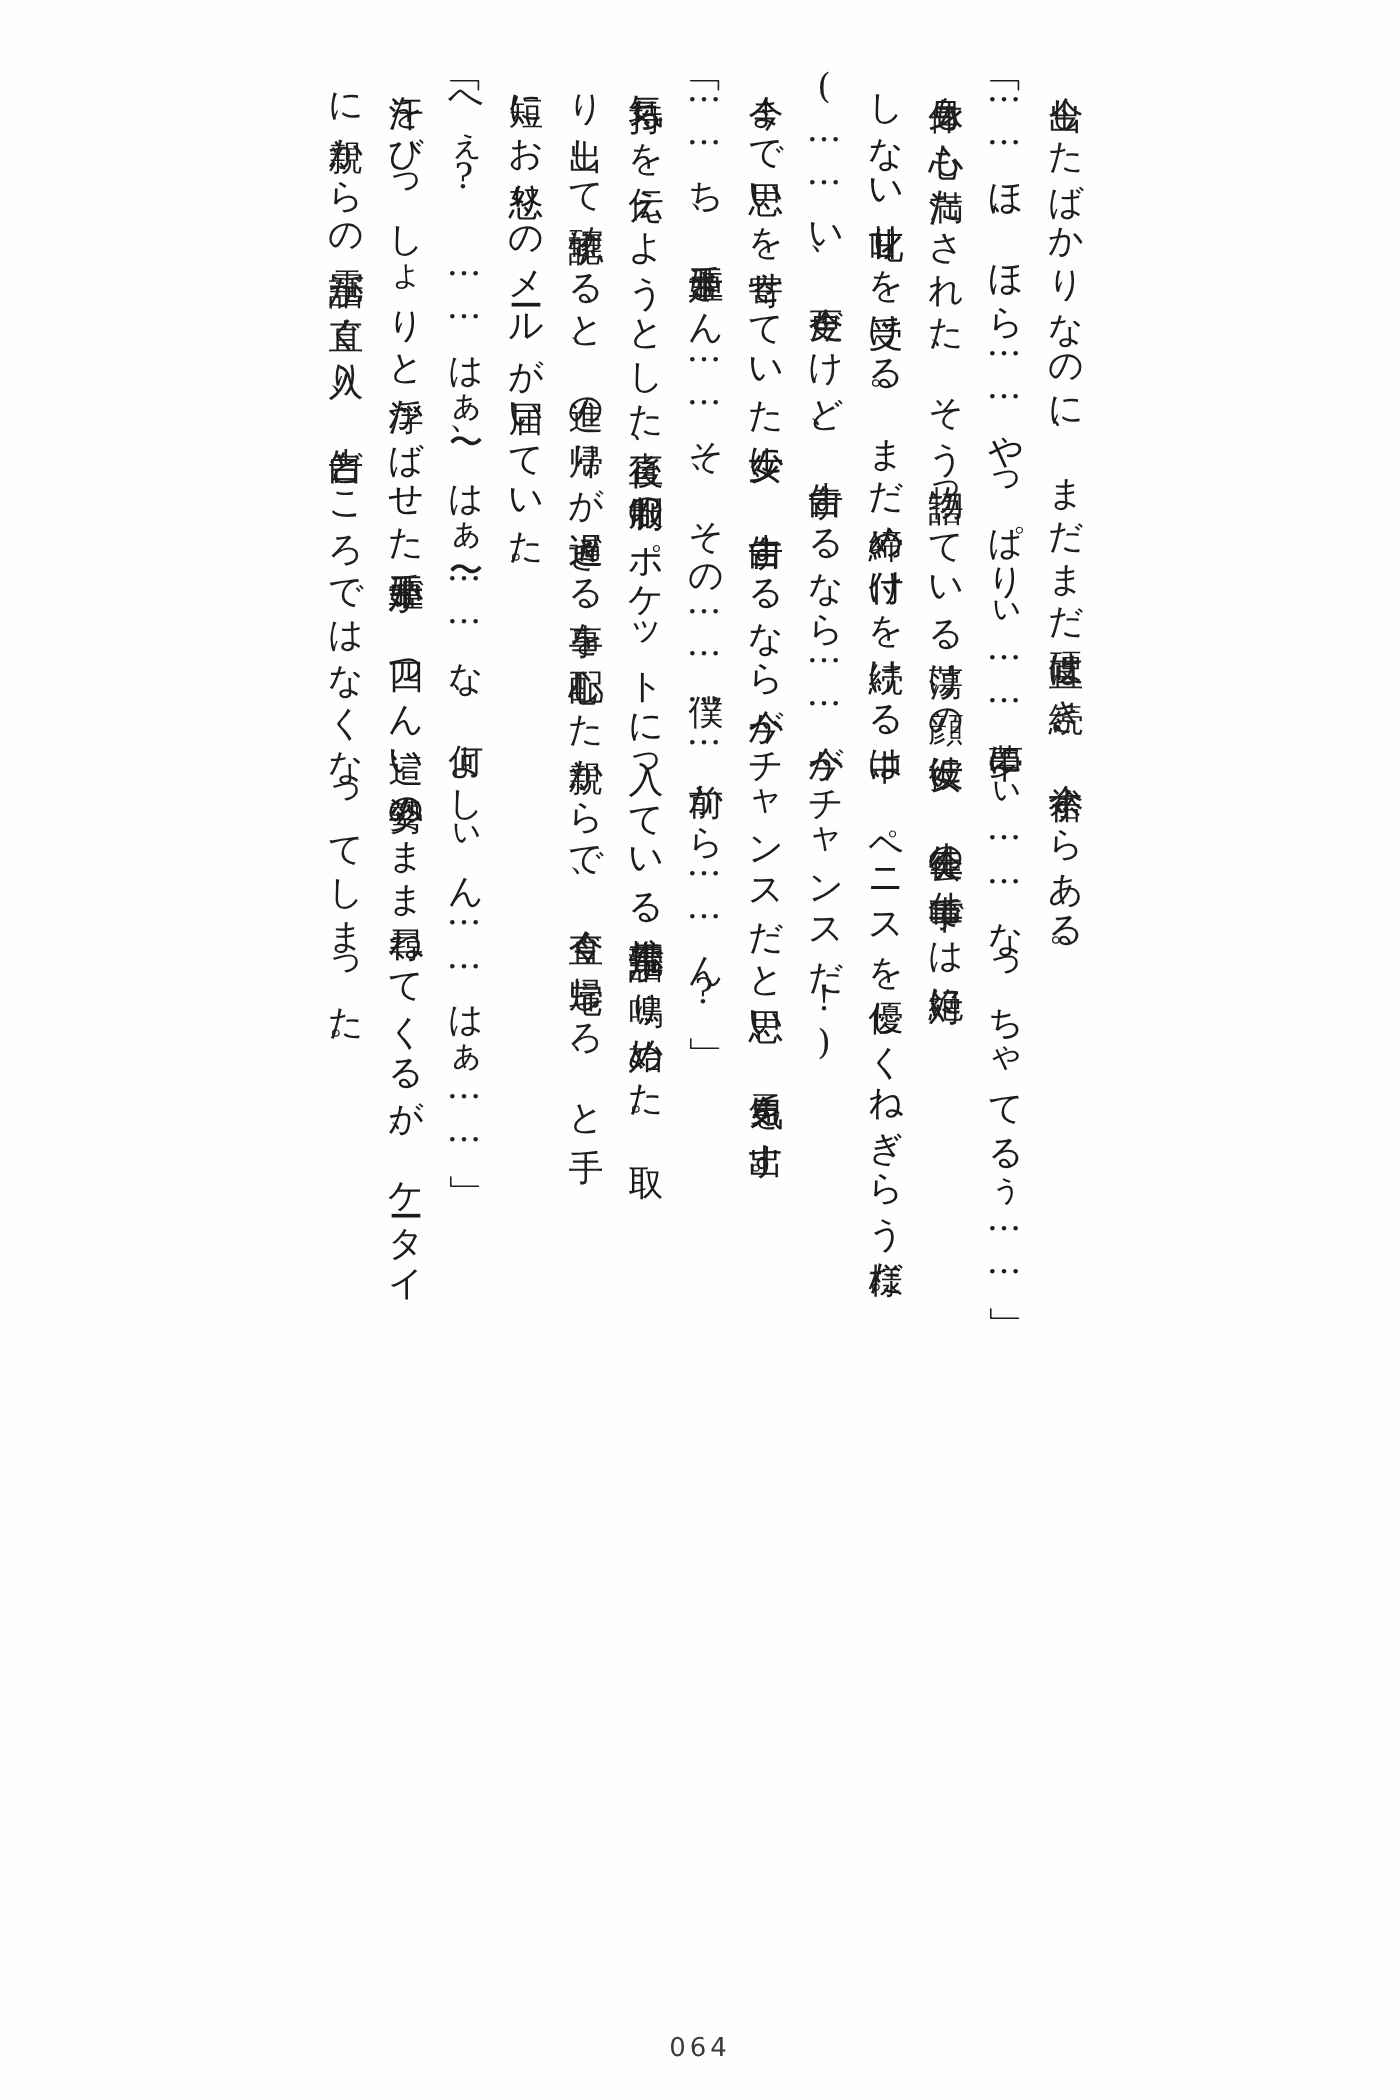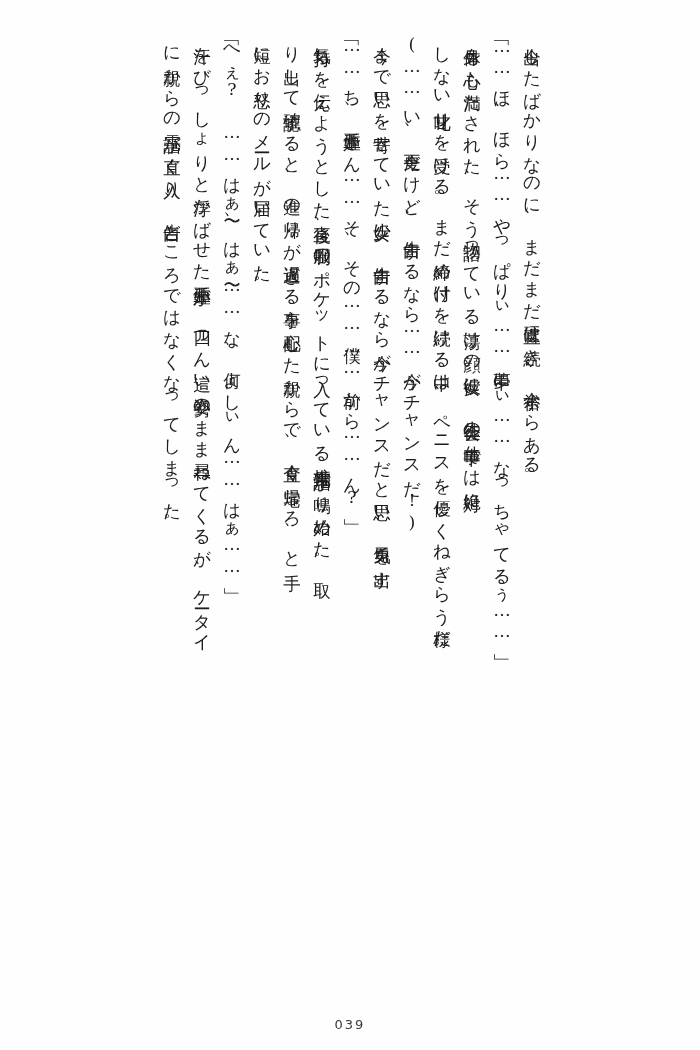--- a/index.html
+++ b/index.html
@@ -77,14 +77,14 @@
     <div class="col">り出して確認すると、進の帰りが遅過ぎる事を心配した親からで、今直ぐ帰宅しろ、と手</div>
     <div class="col">気持ちを伝えようとした直後、制服のポケットに入っている携帯電話が鳴り始めた。取</div>
     <div class="col">「……ち、千亜姫さん……そ、その……僕……前から……ん?」</div>
     <div class="col">今まで思いを寄せていた少女に、告白するなら今がチャンスだと思い、勇気を出す。</div>
     <div class="col">(……い、今更だけど、告白するなら……今がチャンスだ!)</div>
     <div class="col">しない甘叱りを受ける。まだ締め付けを続ける中は、ペニスを優しくねぎらう様だ。</div>
     <div class="col">身体も心も満たされた、そう物語っている蕩け顔の彼女に、生徒会の仕事中では絶対に</div>
     <div class="col">「……ほ、ほら……やっぱりぃ……夢中にぃ……なっちゃてるぅ……」</div>
     <div class="col">今出したばかりなのに、まだまだ硬直は続き、余裕すらある。</div>
   </div>
-  <div class="page-number">039</div>
+  <div class="page-number">064</div>
 </div>
 
 </body></html>

